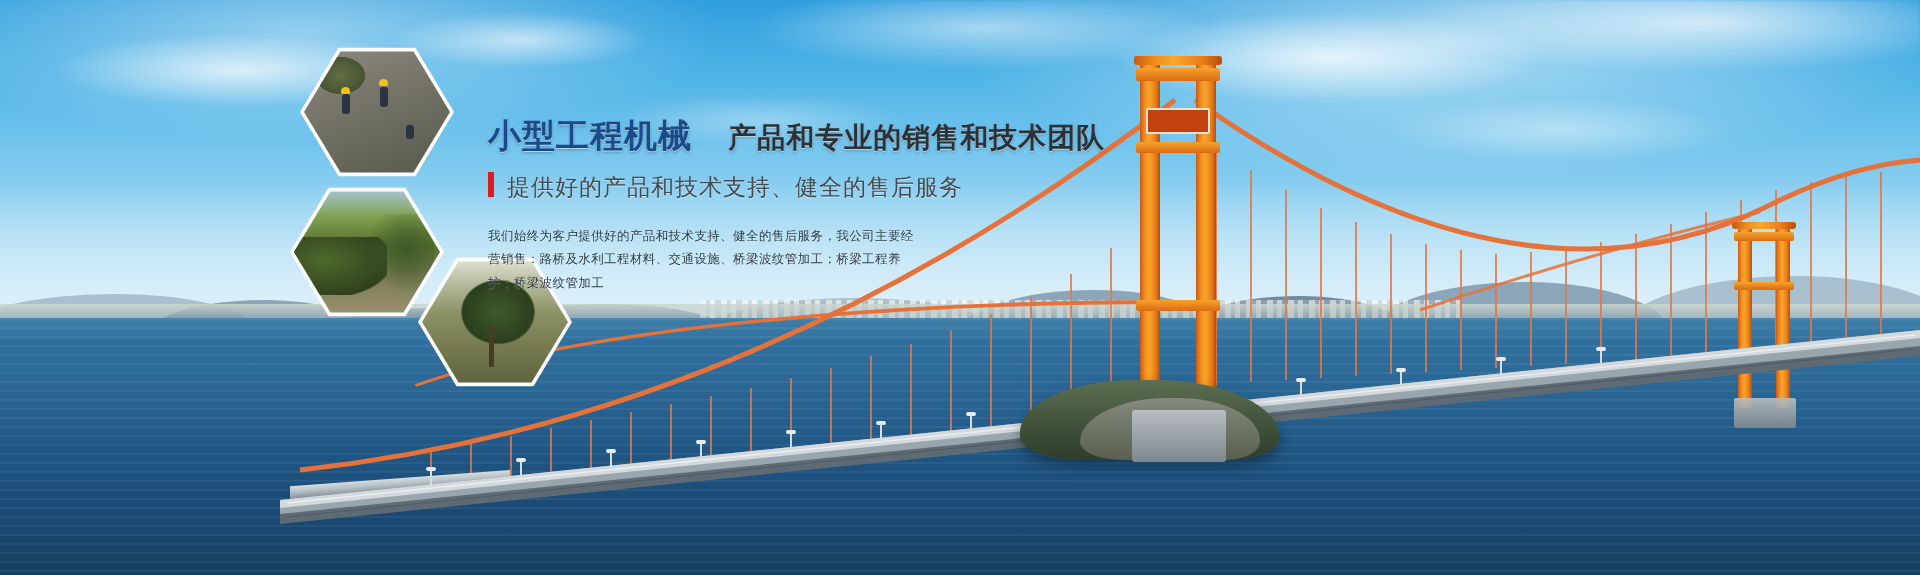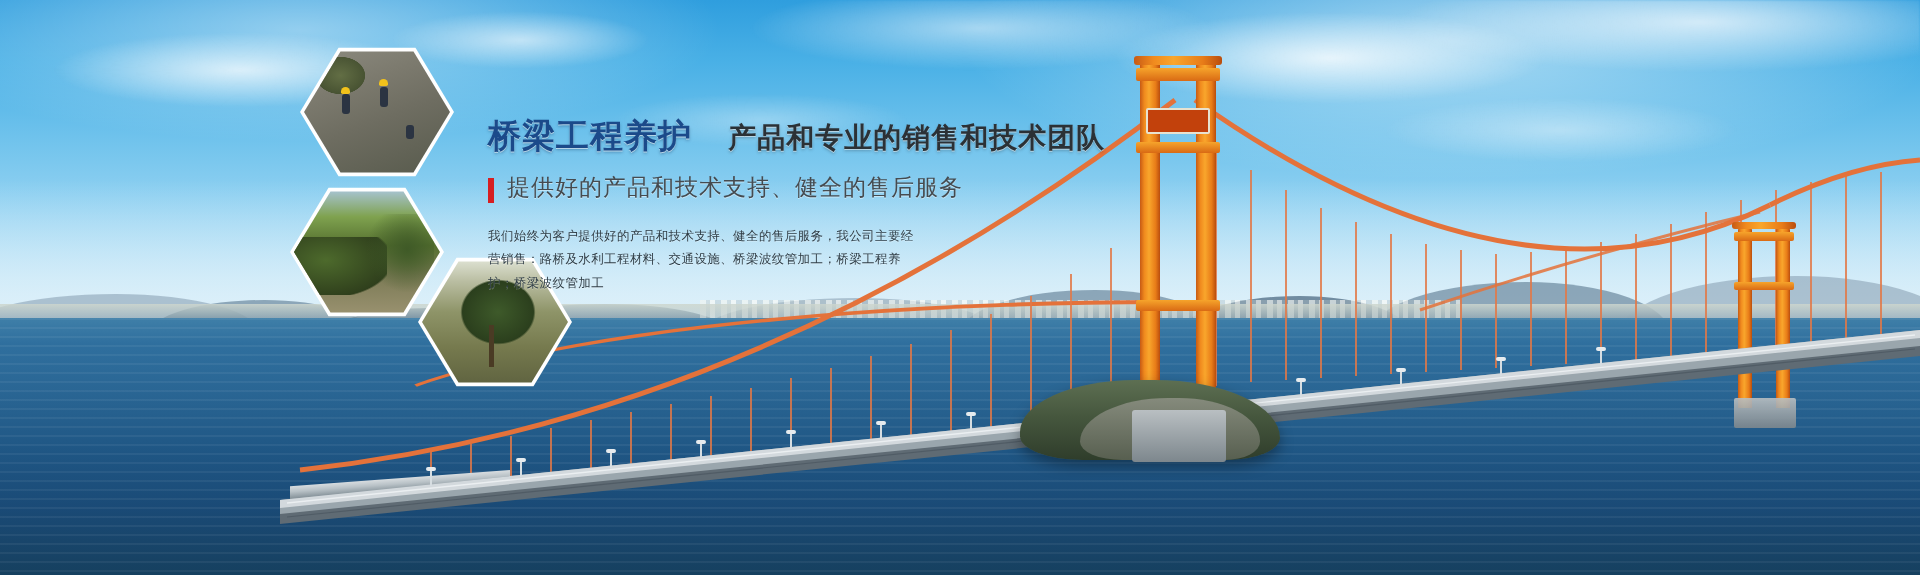--- a/index.html
+++ b/index.html
@@ -169,21 +169,21 @@
     color:#1b4a8a;
     text-shadow:0 1px 0 rgba(255,255,255,.55), 0 2px 3px rgba(20,50,90,.35);
   }
   .headline .hl-gap{ display:inline-block; width:16px; }
   .headline .hl-dark {
     color:#2b3136; font-size:28px;
     text-shadow:0 1px 0 rgba(255,255,255,.5), 0 2px 3px rgba(40,50,60,.3);
   }
 
   .subline {
-    margin-top:18px; display:flex; align-items:flex-end; gap:13px;
+    margin-top:18px; display:flex; align-items:flex-start; gap:13px;
     white-space:nowrap;
   }
   .red-bar { width:6px; height:25px; background:#d61f22; flex:0 0 auto; }
   .sub-text {
     font-size:23px; color:#454b50; letter-spacing:1px;
     text-shadow:0 1px 0 rgba(255,255,255,.45);
   }
 
   .desc {
     margin-top:22px; font-size:12.5px; line-height:1.85;
@@ -352,21 +352,21 @@
     <div class="hex" style="left:128px; top:215px;">
       <div class="hex-inner">
           <div class="ph3"></div>
         </div>
     </div>
   </div>
 
   <div class="copy">
 
     <div class="headline">
-      <span class="hl-blue">桥梁工程养护</span>
+      <span class="hl-blue">小型工程机械</span>
       <span class="hl-gap"></span>
       <span class="hl-dark">产品和专业的销售和技术团队</span>
     </div>
 
     <div class="subline">
       <span class="red-bar"></span>
       <span class="sub-text">提供好的产品和技术支持、健全的售后服务</span>
     </div>
 
     <div class="desc">我们始终为客户提供好的产品和技术支持、健全的售后服务，我公司主要经营销售：路桥及水利工程材料、交通设施、桥梁波纹管加工；桥梁工程养护；桥梁波纹管加工</div>

